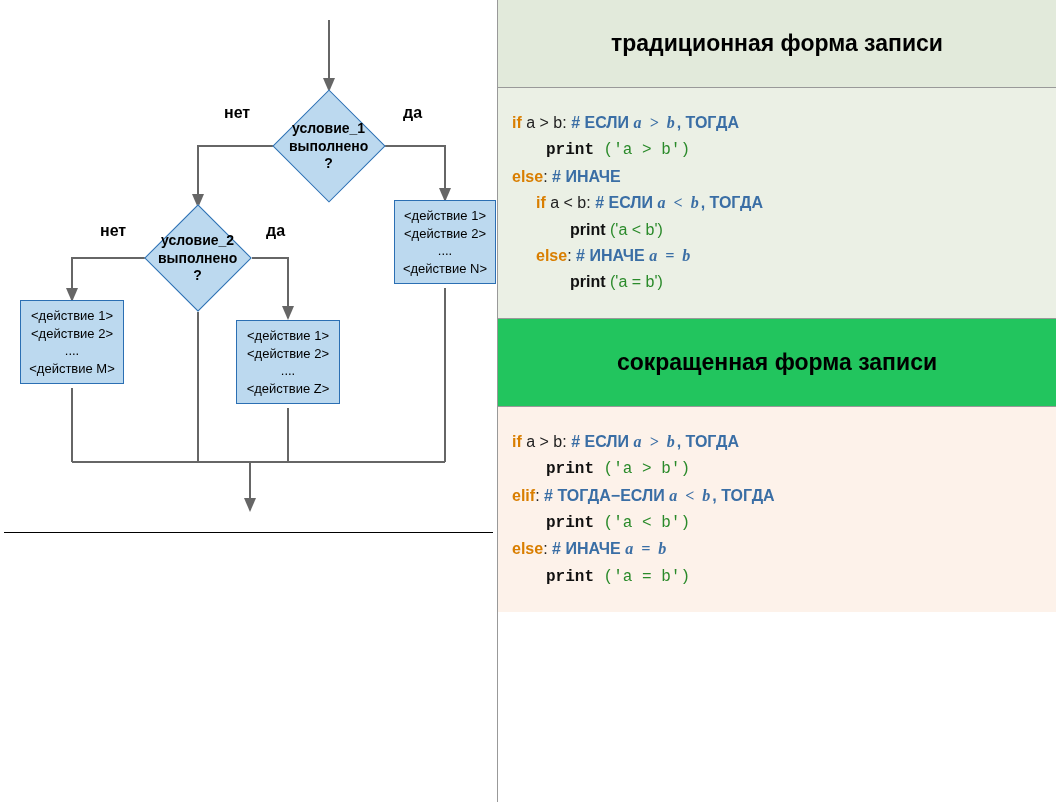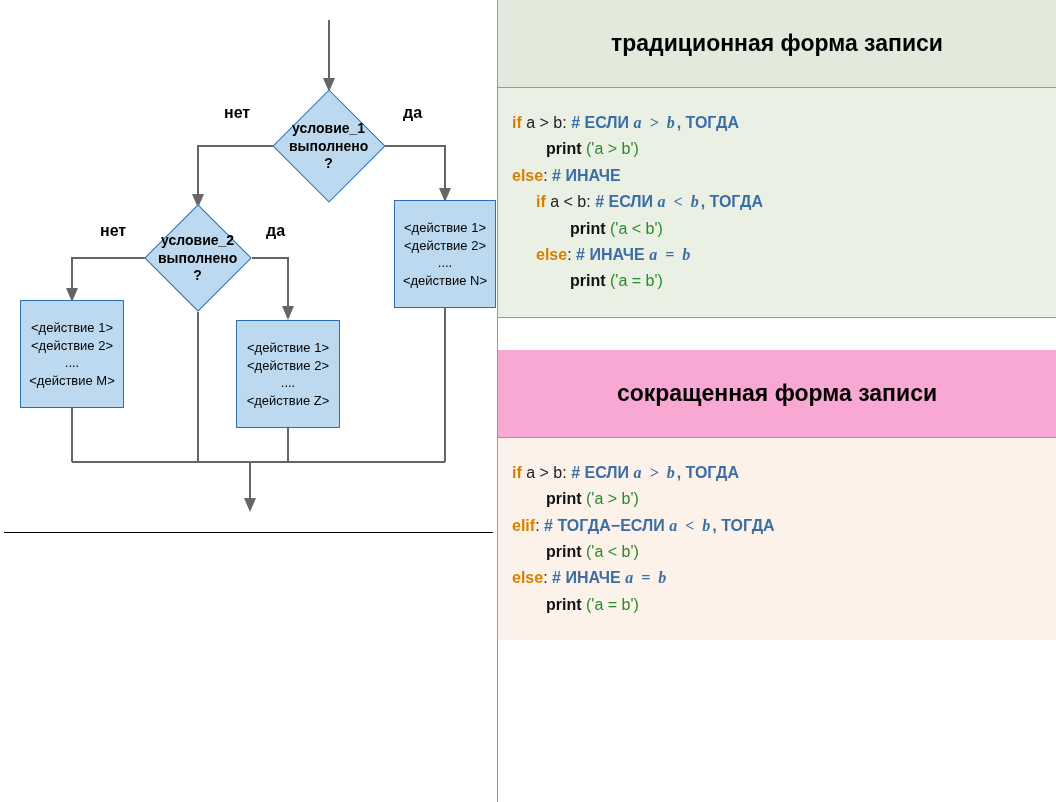--- a/index.html
+++ b/index.html
@@ -25,37 +25,37 @@
     flex-direction: column;
   }
   .title-bar {
     text-align: center;
     font-weight: bold;
     font-size: 23px;
     padding: 30px 10px;
     border-bottom: 1px solid #999;
   }
   .title-green { background: #e2eadb; }
-  .title-peach { background: #f9a8d4; margin-top: 32px; }
+  .title-peach { background: #22c55e; }
   .code-block {
     padding: 22px 14px;
     font-size: 16px;
     line-height: 1.65;
     border-bottom: 1px solid #999;
   }
   .code-green { background: #ebf0e5; }
   .code-peach { background: #fdf2ea; }
   .kw { color: #d97e00; font-weight: bold; }
   .cond { color: #222; }
   .colon { color: #222; }
   .comment { color: #3a6ea5; font-weight: bold; }
   .comment-it { font-style: italic; font-family: 'Times New Roman', serif; letter-spacing: 2px; }
   .func { color: #111; font-weight: bold; }
   .str { color: #2a8a2a; }
-  .ind1 { padding-left: 34px; display: inline-block; }
+  .ind1 { padding-left: 34px; display: inline-block; font-family: Liberation Mono, monospace; }
   .ind2 { padding-left: 58px; display: inline-block; }
   .ind1b { padding-left: 24px; display: inline-block; }
 
   
   .flow { position: relative; width: 100%; height: 520px; }
   .diamond {
     position: absolute;
     background: #bcd9ef;
     border: 1.5px solid #2b6fb3;
     transform: rotate(45deg);
@@ -70,21 +70,21 @@
     font-weight: bold;
     line-height: 1.25;
     white-space: pre;
   }
   .box {
     position: absolute;
     background: #bcd9ef;
     border: 1.5px solid #2b6fb3;
     font-size: 13px;
     text-align: center;
-    padding: 18px 6px;
+    padding: 6px 6px;
     line-height: 1.35;
     white-space: pre;
   }
   .lbl {
     position: absolute;
     font-size: 16px;
     font-weight: bold;
   }
   .hr-bottom {
     position: absolute;

